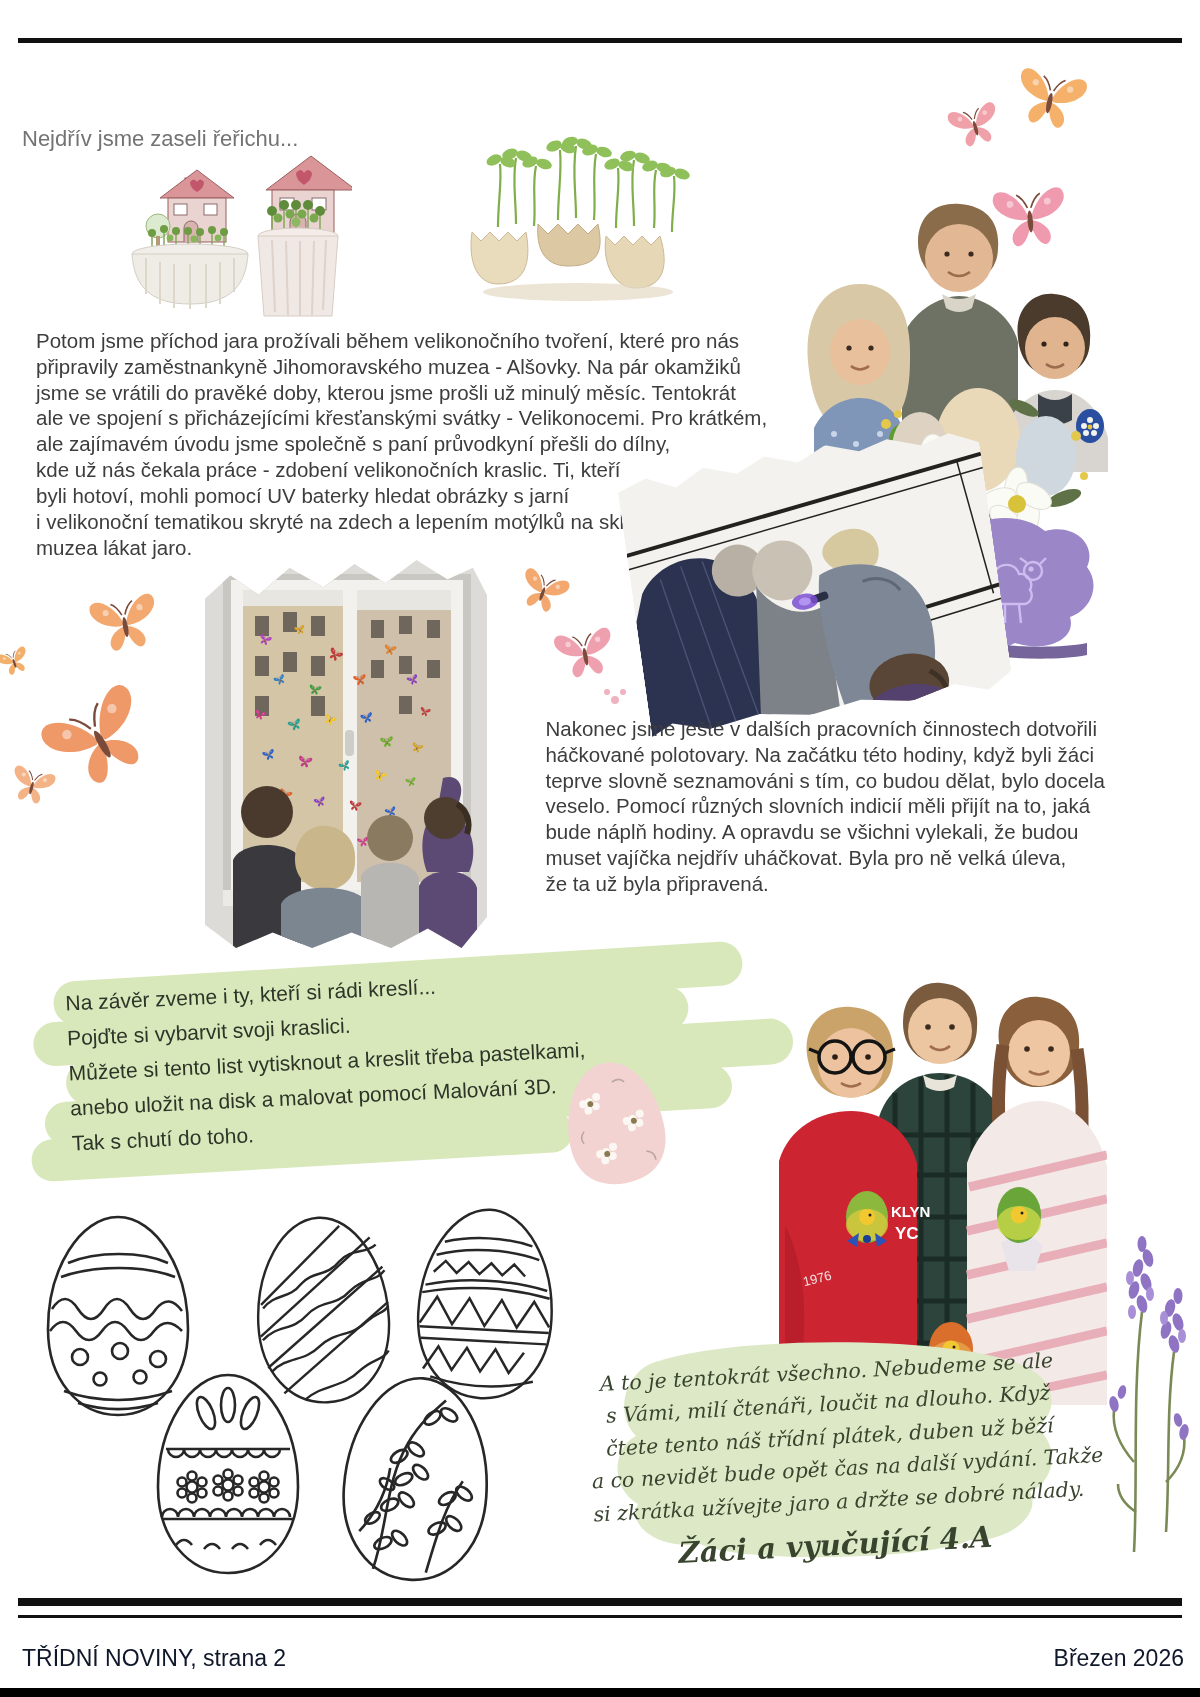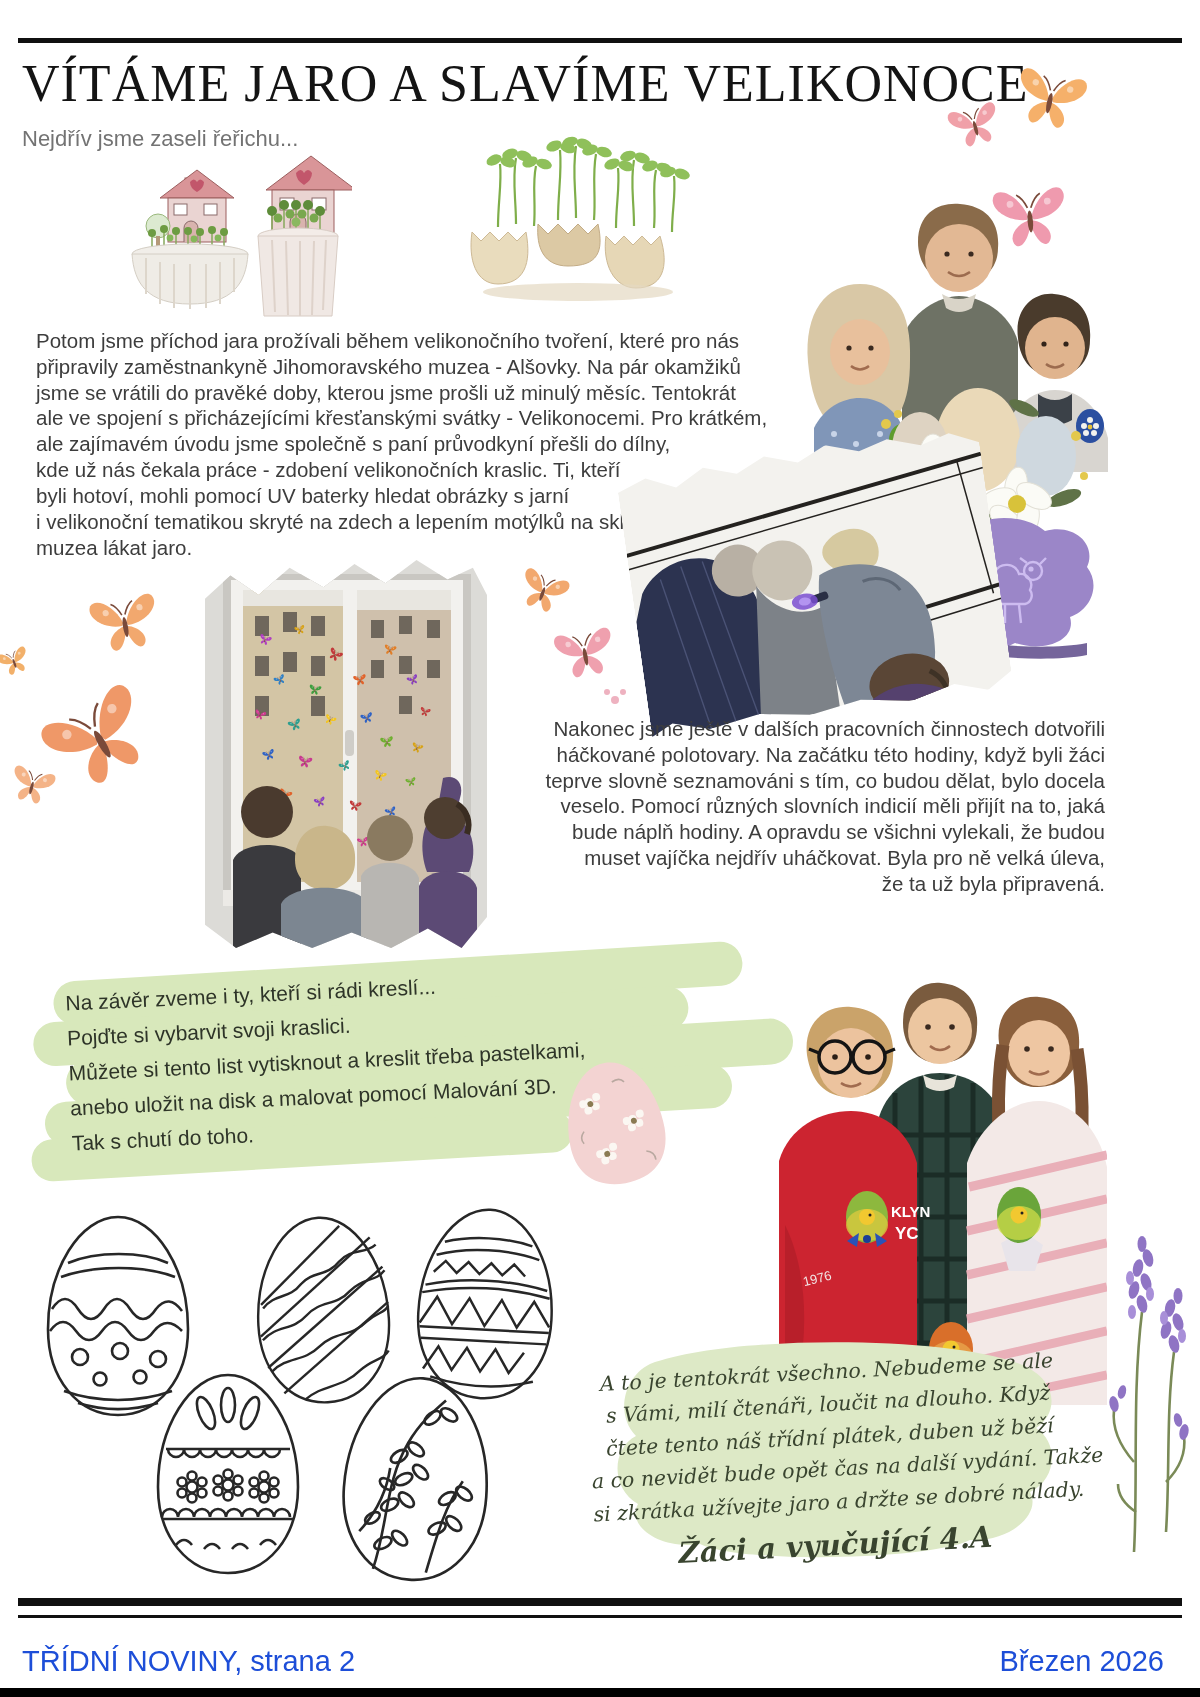--- a/index.html
+++ b/index.html
@@ -4,29 +4,29 @@
 <style>
   html,body{margin:0;padding:0;background:#ffffff}
   #page{position:relative;width:1200px;height:1697px;margin:0 auto;background:#fff;overflow:hidden;
         font-family:"Liberation Sans",sans-serif;color:#3a3a3a}
   .abs{position:absolute}
   .bar{background:#101010}
   .title{font-family:"Liberation Serif",serif;font-weight:500;font-size:52px;letter-spacing:1px;
          transform:scale(0.78,1.3);transform-origin:left top;white-space:nowrap;color:#141414}
   .sub{font-size:22px;color:#737373}
   .par{font-size:20.5px;line-height:1.26;white-space:pre-line;color:#3d3d3d}
-  .par.right{text-align:right}
+  .par.right{text-align:left}
   .invite{transform:rotate(-2.6deg);transform-origin:left top}
   .invite .ln{font-size:21px;color:#2e3428;margin-bottom:11px;white-space:nowrap}
   .scriptblk{transform:rotate(-3deg);transform-origin:center}
   .scriptblk .sl{font-family:"DejaVu Serif",serif;font-style:italic;color:#39442f;font-size:20.5px;
                  line-height:1.58;text-align:center;white-space:nowrap}
   .sig{font-family:"DejaVu Serif",serif;font-style:italic;font-weight:700;color:#39442f;
        font-size:29px;text-align:center;margin-top:10px}
-  .foot{font-size:29px;color:#1d4ed8}
+  .foot{font-size:23px;color:#0f172a}
   .torn-a{clip-path:polygon(0% 7%,8% 3%,16% 8%,24% 2%,33% 6%,41% 1%,50% 5%,58% 0%,67% 4%,75% 1%,84% 5%,92% 2%,100% 7%,100% 94%,93% 100%,84% 96%,72% 100%,58% 97%,44% 100%,30% 97%,16% 100%,6% 96%,0% 100%)}
   .torn-b{clip-path:polygon(0% 10%,9% 4%,19% 9%,30% 2%,42% 7%,53% 1%,64% 6%,75% 0%,86% 5%,95% 2%,100% 9%,100% 92%,91% 100%,79% 95%,66% 100%,52% 96%,38% 100%,24% 96%,11% 100%,0% 94%)}
   svg text{font-family:"Liberation Sans",sans-serif}
 </style>
 </head>
 <body>
 
 <div id="page">
 
   <svg width="0" height="0" style="position:absolute" aria-hidden="true">
@@ -39,23 +39,20 @@
         <circle cx="-22" cy="-18" r="4" fill="#ffffff" opacity="0.45"></circle>
         <circle cx="22" cy="-18" r="4" fill="#ffffff" opacity="0.45"></circle>
         <ellipse cx="0" cy="4" rx="3.2" ry="13" fill="#7a4a3a"></ellipse>
         <path d="M-2,-12 C-6,-22 -10,-26 -14,-28 M2,-12 C6,-22 10,-26 14,-28" stroke="#7a4a3a" stroke-width="2" fill="none"></path>
       </g>
     </defs>
   </svg>
 
   <div class="abs bar" style="left:18px;top:38px;width:1164px;height:5px"></div>
 
-  <div class="abs" style="left:22px;top:54px;width:900px;height:78px">
-    <span class="title">VÍTÁME JARO A SLAVÍME VELIKONOCE</span>
-  </div>
   <div class="abs sub" style="left:22px;top:126px">Nejdřív jsme zaseli řeřichu...</div>
 
   <svg class="abs" style="left:122px;top:138px" width="230" height="190" viewBox="0 0 230 190">
 
     <g>
       <rect x="176" y="40" width="9" height="22" fill="#c98f8f" stroke="#9c5f5f"></rect>
       <path d="M152,52 L197,18 L242,52 Z" fill="#d99598" stroke="#9c5f5f" transform="translate(-8,0)"></path>
       <path d="M182,33 q5,-6 8,0 q4,-6 8,0 q0,7 -8,12 q-8,-5 -8,-12" fill="#c2566b" transform="translate(-8,2)"></path>
       <rect x="158" y="52" width="62" height="48" fill="#ead4d2" stroke="#9c5f5f" transform="translate(-8,0)"></rect>
       <rect x="158" y="60" width="14" height="12" fill="#fff" stroke="#8a6a6a"></rect>
@@ -719,16 +716,16 @@
         <ellipse cx="68" cy="62" rx="4" ry="7"></ellipse>
         <ellipse cx="48" cy="46" rx="4" ry="7"></ellipse>
       <ellipse cx="100" cy="104" rx="4" ry="7"></ellipse>
         <ellipse cx="82" cy="86" rx="4" ry="7"></ellipse>
     </g>
   </svg>
 
   <div class="abs bar" style="left:18px;top:1598px;width:1164px;height:8px"></div>
   <div class="abs bar" style="left:18px;top:1615px;width:1164px;height:3px"></div>
   <div class="abs foot" style="left:22px;top:1645px">TŘÍDNÍ NOVINY, strana 2</div>
-  <div class="abs foot" style="right:36px;top:1645px">Březen 2026</div>
+  <div class="abs foot" style="right:16px;top:1645px">Březen 2026</div>
   <div class="abs bar" style="left:0;top:1688px;width:1200px;height:9px;background:#000"></div>
 
 </div>
 
 </body></html>

